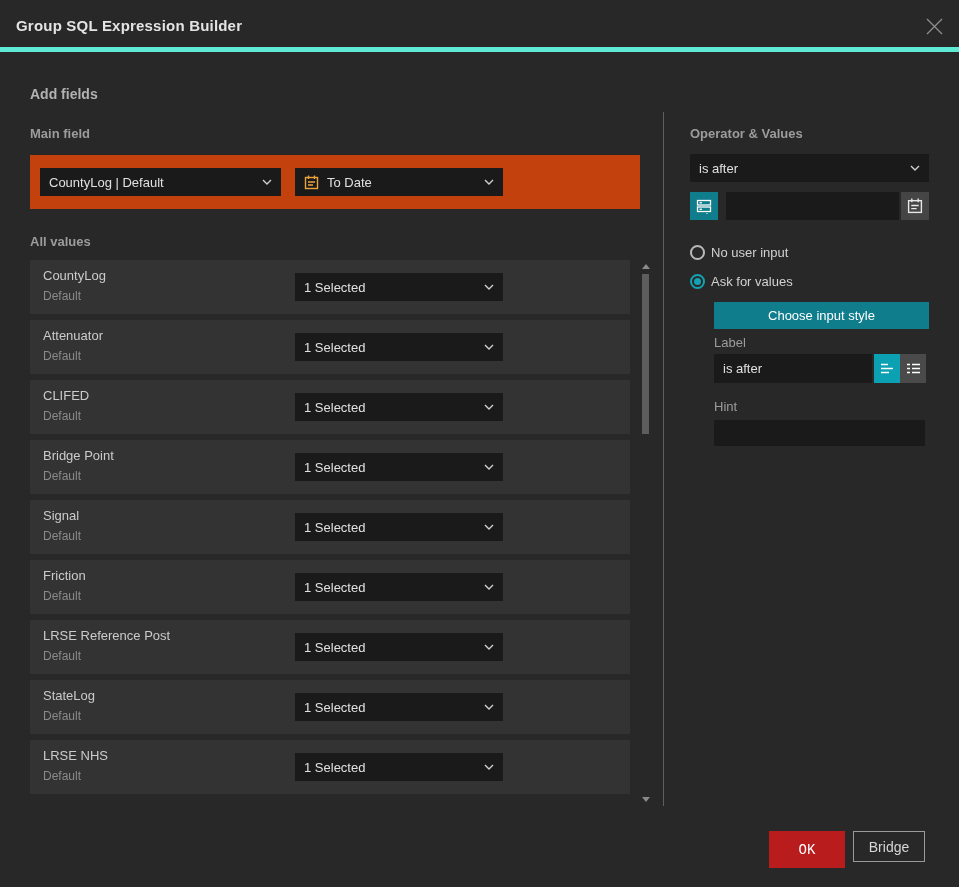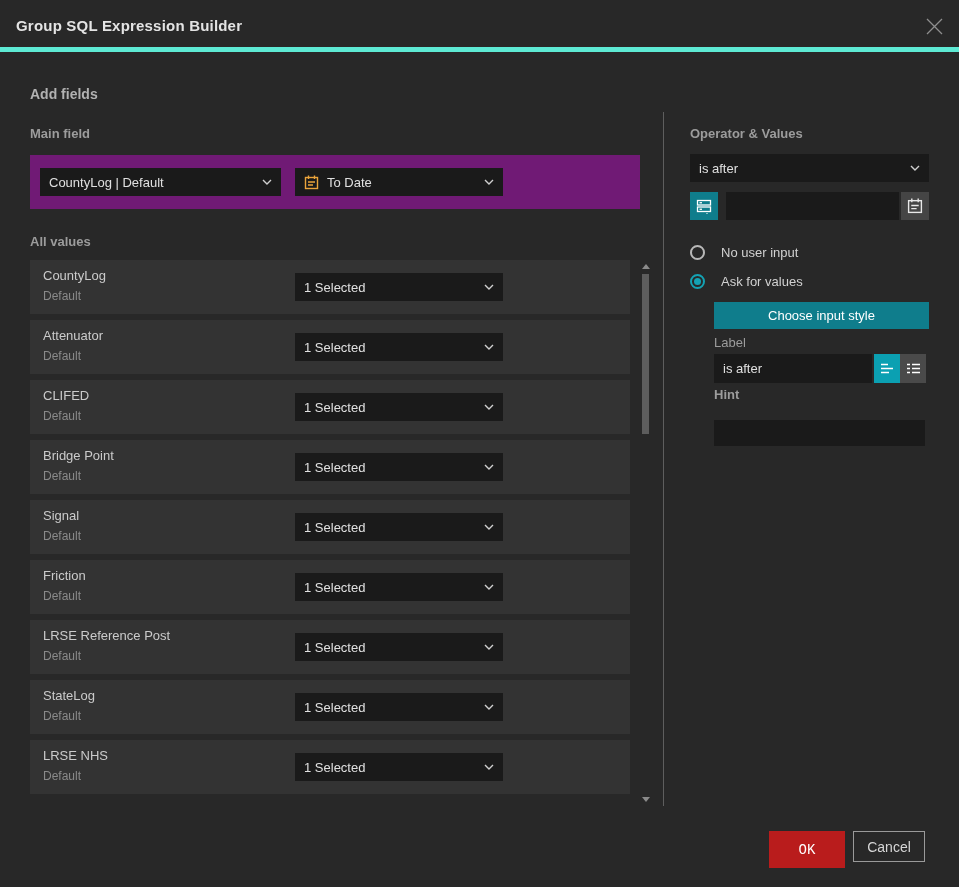--- a/index.html
+++ b/index.html
@@ -19,40 +19,40 @@
     display:flex;align-items:center;padding:0 9px;box-sizing:border-box;cursor:pointer;
   }
   .sel .sel-txt{flex:1;white-space:nowrap;overflow:hidden;display:flex;align-items:center;gap:8px;}
   .chev{flex:none;margin-left:6px;}
   .tinput{
     position:absolute;height:28px;background:#1a1a1a;border:none;color:#e0e0e0;
     font-size:13px;font-family:"Liberation Sans",sans-serif;padding:0 9px;box-sizing:border-box;outline:none;
   }
   
   .addfields{position:absolute;left:30px;top:86px;font-size:14px;font-weight:700;color:#b2b2b2;}
-  .mainbox{position:absolute;left:30px;top:155px;width:610px;height:54px;background:#701a75;}
+  .mainbox{position:absolute;left:30px;top:155px;width:610px;height:54px;background:#c2410c;}
   
   .fieldlist{position:absolute;left:30px;top:260px;width:600px;display:flex;flex-direction:column;gap:6px;}
   .frow{position:relative;height:54px;background:#333333;flex:none;}
   .frow .fname{position:absolute;left:13px;top:8px;font-size:13px;color:#cbcbcb;}
   .frow .fsub{position:absolute;left:13px;top:29px;font-size:12px;color:#8a8a8a;}
   .frow .sel{left:265px;top:13px;width:208px;}
   
   .sbar{position:absolute;left:640px;top:258px;width:12px;height:548px;}
   .sbar .arr-up{position:absolute;left:2px;top:6px;width:0;height:0;border-left:4px solid transparent;border-right:4px solid transparent;border-bottom:5px solid #8a8a8a;}
   .sbar .arr-dn{position:absolute;left:2px;bottom:4px;width:0;height:0;border-left:4px solid transparent;border-right:4px solid transparent;border-top:5px solid #8a8a8a;}
   .sbar .thumb{position:absolute;left:2px;top:16px;width:7px;height:160px;background:#5d5d5d;cursor:grab;}
   
   .vdiv{position:absolute;left:663px;top:112px;width:1px;height:694px;background:#5e5e5e;}
   
   .op-head{position:absolute;left:690px;top:126px;font-size:13px;font-weight:700;color:#9c9c9c;}
   .sqbtn{position:absolute;width:28px;height:28px;display:flex;align-items:center;justify-content:center;cursor:pointer;box-sizing:border-box;}
   .teal{background:#0f7d8c;}
   .graybtn{background:#454545;}
-  .radio-row{position:absolute;left:690px;display:flex;align-items:flex-start;gap:16px;cursor:pointer;}
+  .radio-row{position:absolute;left:690px;display:flex;align-items:flex-start;gap:6px;cursor:pointer;}
   .radio{width:15px;height:15px;border-radius:50%;box-sizing:border-box;flex:none;}
   .radio.off{border:2px solid #b8b8b8;background:transparent;}
   .radio.on{border:2px solid #14a2b3;background:#282828;position:relative;}
   .radio.on::after{content:"";position:absolute;left:2px;top:2px;width:7px;height:7px;border-radius:50%;background:#14a2b3;}
   .radio-lbl{font-size:13px;color:#d2d2d2;}
   .choosebtn{
     position:absolute;left:714px;top:302px;width:215px;height:27px;background:#0f7d8c;border:none;
     color:#fff;font-size:13px;font-family:"Liberation Sans",sans-serif;cursor:pointer;
   }
   .toggle{position:absolute;left:874px;top:354px;display:flex;height:29px;}
@@ -261,19 +261,19 @@
     </div>
     <div class="tg idle">
       <svg width="15" height="13" viewBox="0 0 15 13">
         <path d="M1 2.5 H4 M6 2.5 H14" stroke="#ffffff" stroke-width="1.5"></path>
         <path d="M1 6.5 H4 M6 6.5 H14" stroke="#ffffff" stroke-width="1.5"></path>
         <path d="M1 10.5 H4 M6 10.5 H14" stroke="#ffffff" stroke-width="1.5"></path>
       </svg>
     </div>
   </div>
 
-  <div class="lbl" style="left:714px;top:387px;font-weight:700;">Hint</div>
+  <div class="lbl" style="left:714px;top:399px;font-weight:400;">Hint</div>
   <input class="tinput" style="left: 714px; top: 420px; width: 211px; height: 26px;" value="">
 
   <button class="okbtn">OK</button>
-  <button class="cancelbtn">Cancel</button>
+  <button class="cancelbtn">Bridge</button>
 
 </div>
 
 </body></html>

